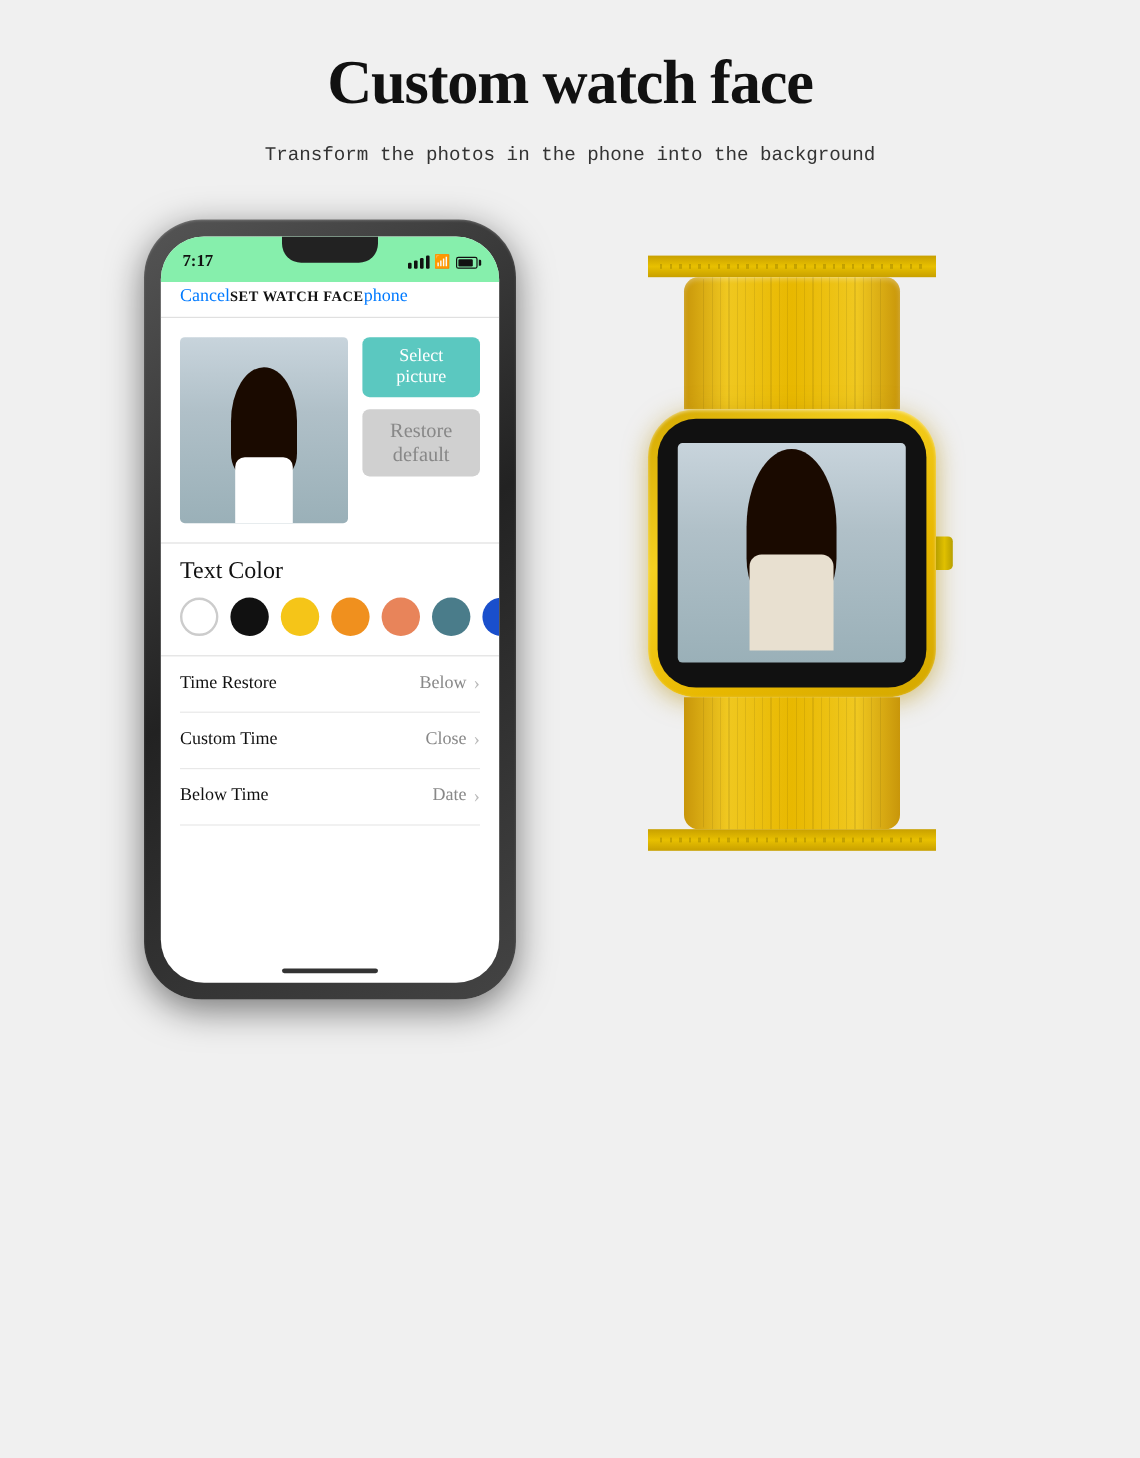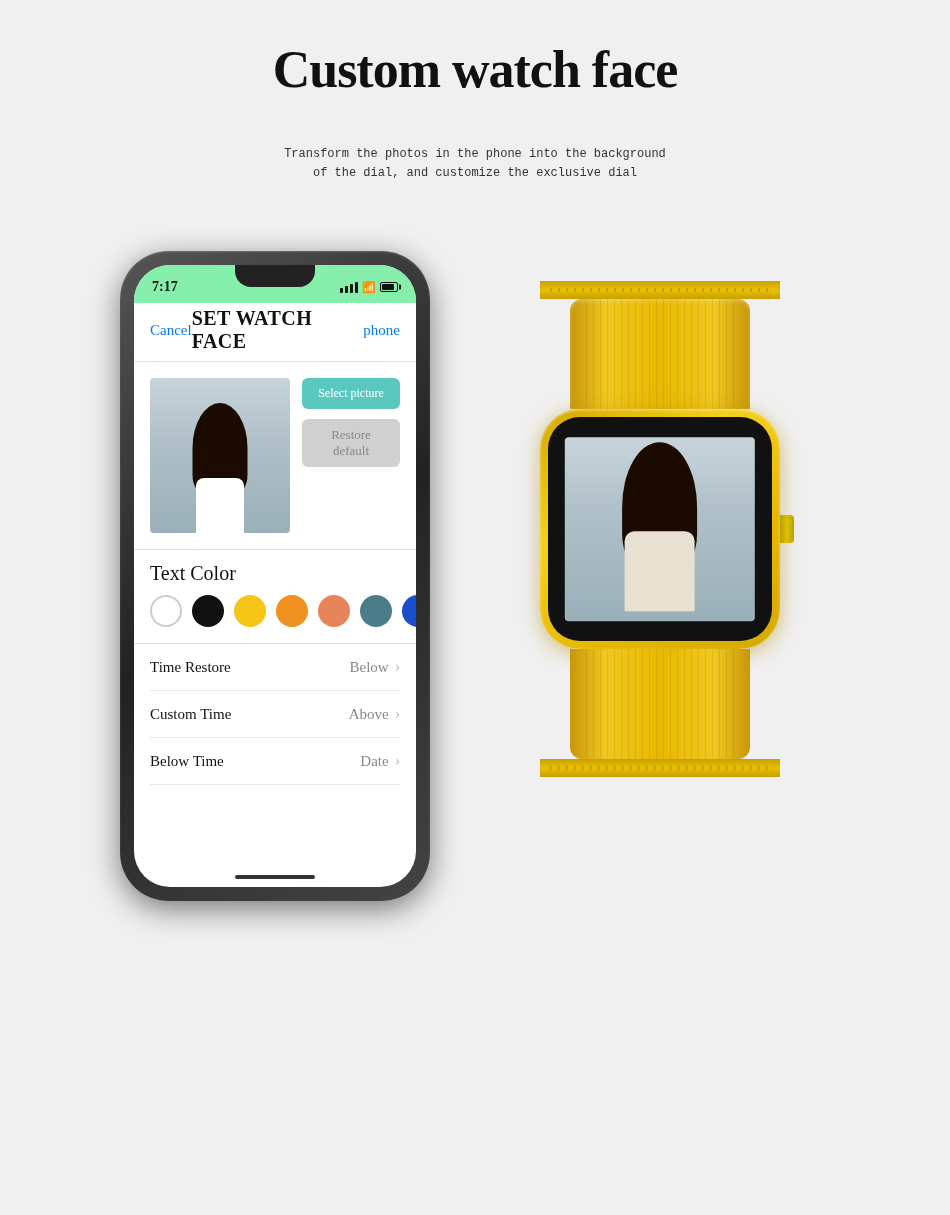--- a/index.html
+++ b/index.html
@@ -15,35 +15,34 @@
     }
 
     .page-container {
       width: 950px;
       height: 1215px;
       background: #f0f0f0;
       display: flex;
       flex-direction: column;
       align-items: center;
       padding: 30px 40px;
-      gap: 28px;
     }
 
     .main-title {
       font-size: 52px;
       font-weight: 900;
       color: #111;
       text-align: center;
       margin-top: 10px;
       margin-bottom: 18px;
       letter-spacing: -1px;
     }
 
     .subtitle {
-      font-size: 12px;
+      font-size: 16px;
       color: #333;
       text-align: center;
       line-height: 1.6;
       margin-bottom: 40px;
       font-family: 'Courier New', monospace;
       max-width: 700px;
     }
 
     .content-row {
       display: flex;
@@ -172,21 +171,21 @@
       padding: 4px 16px 8px 16px;
       border-bottom: 1px solid #e0e0e0;
     }
 
     .phone-cancel {
       color: #007aff;
       font-size: 15px;
     }
 
     .phone-title {
-      font-size: 20px;
+      font-size: 12px;
       font-weight: 700;
       color: #111;
       letter-spacing: 0.5px;
     }
 
     .phone-save {
       color: #007aff;
       font-size: 15px;
     }
 
@@ -254,31 +253,31 @@
       gap: 10px;
       flex: 1;
     }
 
     .btn-select {
       background: #5bc8c0;
       color: #fff;
       border: none;
       border-radius: 6px;
       padding: 8px 12px;
-      font-size: 12px;
+      font-size: 15px;
       text-align: center;
     }
 
     .btn-restore {
       background: #d0d0d0;
       color: #888;
       border: none;
       border-radius: 6px;
       padding: 8px 12px;
-      font-size: 13px;
+      font-size: 17px;
       text-align: center;
     }
 
     .divider {
       height: 1px;
       background: #e0e0e0;
       margin: 0 -16px;
       margin-bottom: 12px;
     }
 
@@ -503,21 +502,20 @@
       );
     }
   </style>
 </head>
 <body>
 
 <div class="page-container">
   <h1 class="main-title">Custom watch face</h1>
   <p class="subtitle">
     <span>Transform the photos in the phone into the background</span><br>
-    <span>of the dial, and customize the exclusive dial</span>
   </p>
 
   <div class="content-row">
 
     <div class="phone-wrapper">
       <div class="phone-outer">
         <div class="phone-inner">
 
           <div class="phone-notch-bar">
             <span class="phone-time">7:17</span>
@@ -574,21 +572,21 @@
               <span class="settings-label">Time Restore</span>
               <div class="settings-value">
                 <span>Below</span>
                 <span class="chevron">›</span>
               </div>
             </div>
 
             <div class="settings-row">
               <span class="settings-label">Custom Time</span>
               <div class="settings-value">
-                <span>Above</span>
+                <span>Close</span>
                 <span class="chevron">›</span>
               </div>
             </div>
 
             <div class="settings-row">
               <span class="settings-label">Below Time</span>
               <div class="settings-value">
                 <span>Date</span>
                 <span class="chevron">›</span>
               </div>

